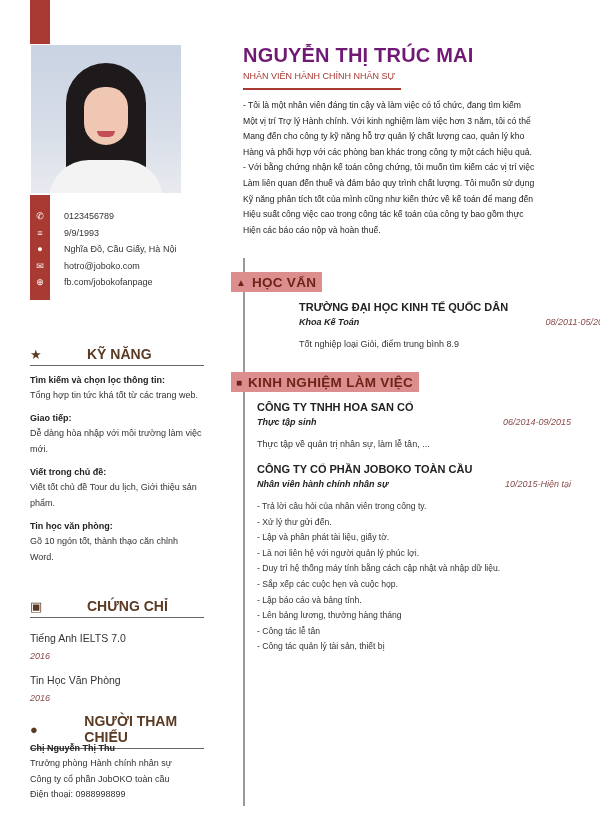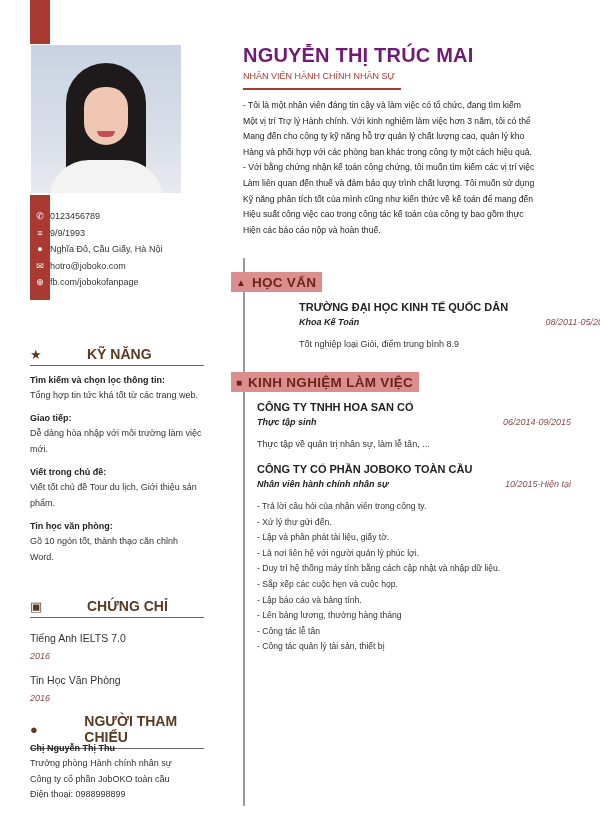--- a/index.html
+++ b/index.html
@@ -11,21 +11,21 @@
            background: linear-gradient(180deg, #c9d3e2 0%, #d8dee8 60%, #e8eaef 100%); overflow: hidden; }
   .photo .hair { position: absolute; left: 35px; top: 18px; width: 80px; height: 120px; border-radius: 40px 40px 10px 10px; background: #1e1a1c; }
   .photo .face { position: absolute; left: 53px; top: 42px; width: 44px; height: 58px; border-radius: 22px 22px 24px 24px; background: #efc7b3; }
   .photo .smile { position: absolute; left: 66px; top: 86px; width: 18px; height: 6px; border-radius: 0 0 10px 10px; background: #c44c55; }
   .photo .shirt { position: absolute; left: 18px; top: 115px; width: 114px; height: 40px; border-radius: 40px 40px 0 0; background: #f3f3f4; }
 
   .contact-bar { position: absolute; left: 30px; top: 195px; width: 20px; height: 105px; background: #a83a32; }
   .contact-list { position: absolute; left: 30px; top: 208px; }
   .contact-item { display: flex; align-items: center; height: 16.5px; }
   .contact-icon { width: 20px; text-align: center; color: #ffffff; font-size: 9px; line-height: 16px; }
-  .contact-text { margin-left: 0; font-size: 9px; color: #333; }
+  .contact-text { margin-left: 14px; font-size: 9px; color: #333; }
 
   .left-section-title { position: absolute; left: 30px; display: flex; align-items: center; width: 174px;
       border-bottom: 1.5px solid #666; padding-bottom: 3px; }
   .left-section-title .ico { color: #5a3a22; font-size: 13px; width: 18px; }
   .left-section-title .txt { color: #5a3a22; font-weight: bold; font-size: 14px; padding-left: 39px; }
 
   .skills { position: absolute; left: 30px; top: 374px; width: 174px; }
   .skill { margin-bottom: 9px; }
   .skill-name { font-size: 9px; font-weight: bold; color: #222; line-height: 13px; }
   .skill-desc { font-size: 9px; color: #333; line-height: 16px; }

